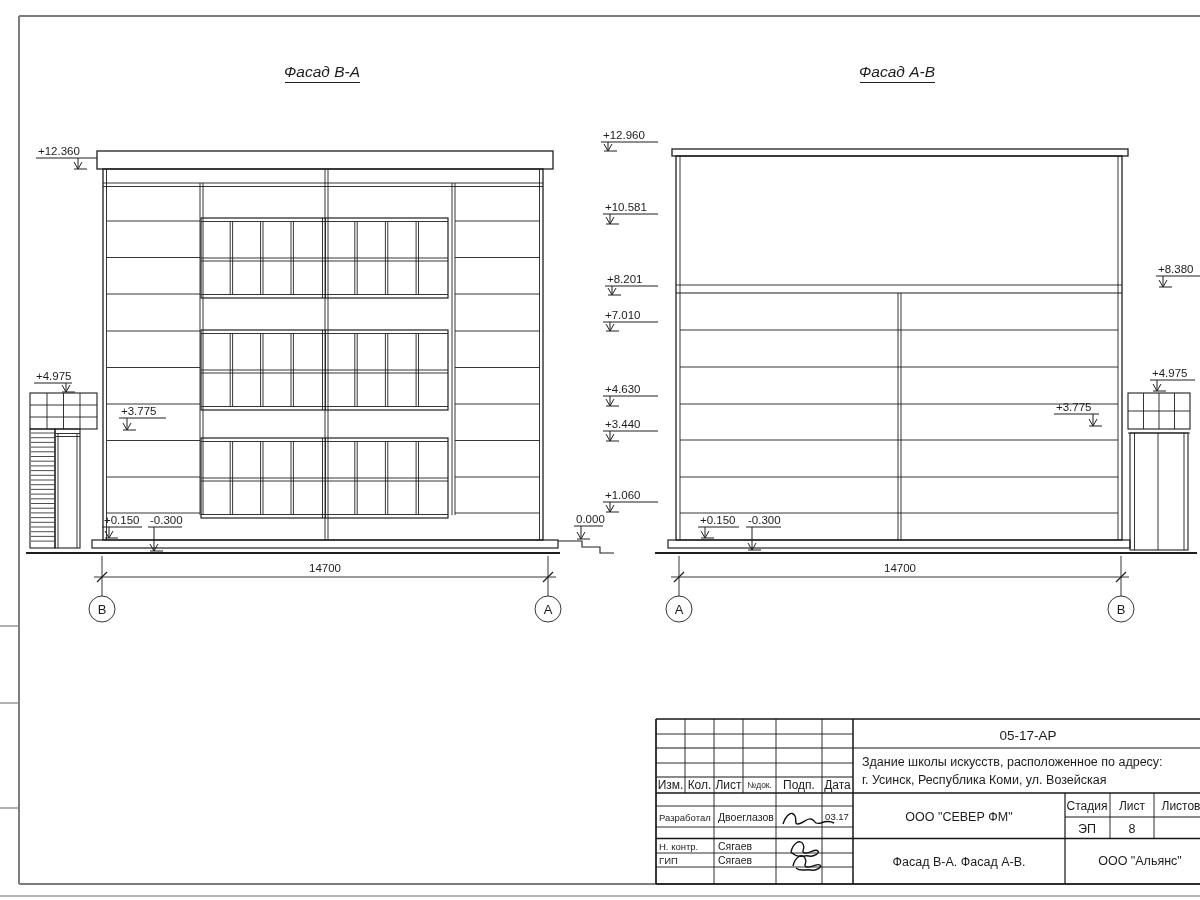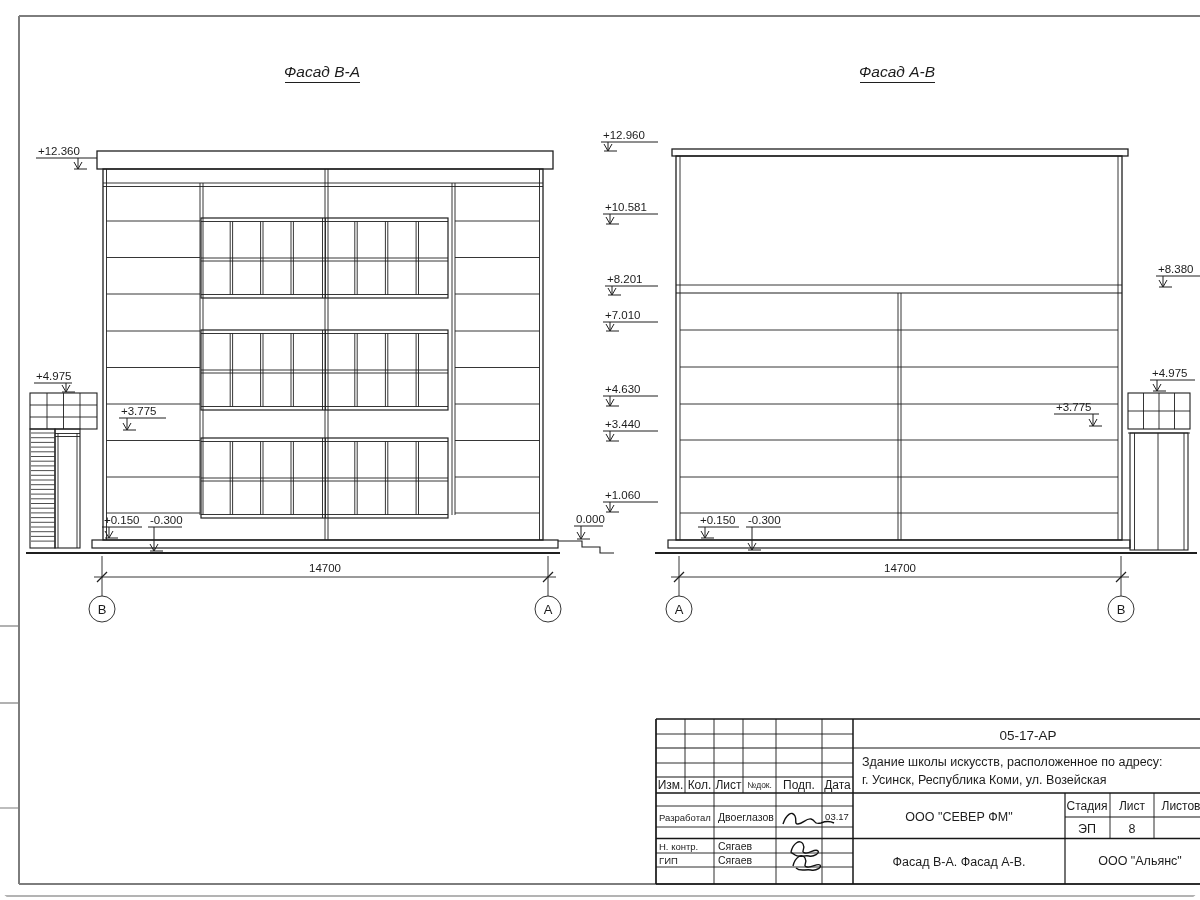--- a/index.html
+++ b/index.html
@@ -1,16 +1,16 @@
 <!DOCTYPE html>
 <html><head>
 <meta charset="utf-8">
 <style>
   html,body{margin:0;padding:0;background:#ffffff;}
-  #sheet{position:relative;width:1200px;height:900px;background:#ffffff;overflow:hidden;border-radius:16px;}
+  #sheet{position:relative;width:1200px;height:900px;background:#ffffff;overflow:hidden;}
   svg{display:block;}
   text{font-family:"Liberation Sans","DejaVu Sans",sans-serif;fill:#1c1c1c;}
   .lbl{font-size:11.5px;}
   .dim{font-size:11.5px;}
   .ttl{font-size:15.5px;font-style:italic;}
   .axis{font-size:13px;}
   .tb-h{font-size:12px;}
   .tb-hs{font-size:8.5px;}
   .tb-s{font-size:9.5px;}
   .tb-n{font-size:10.5px;}

